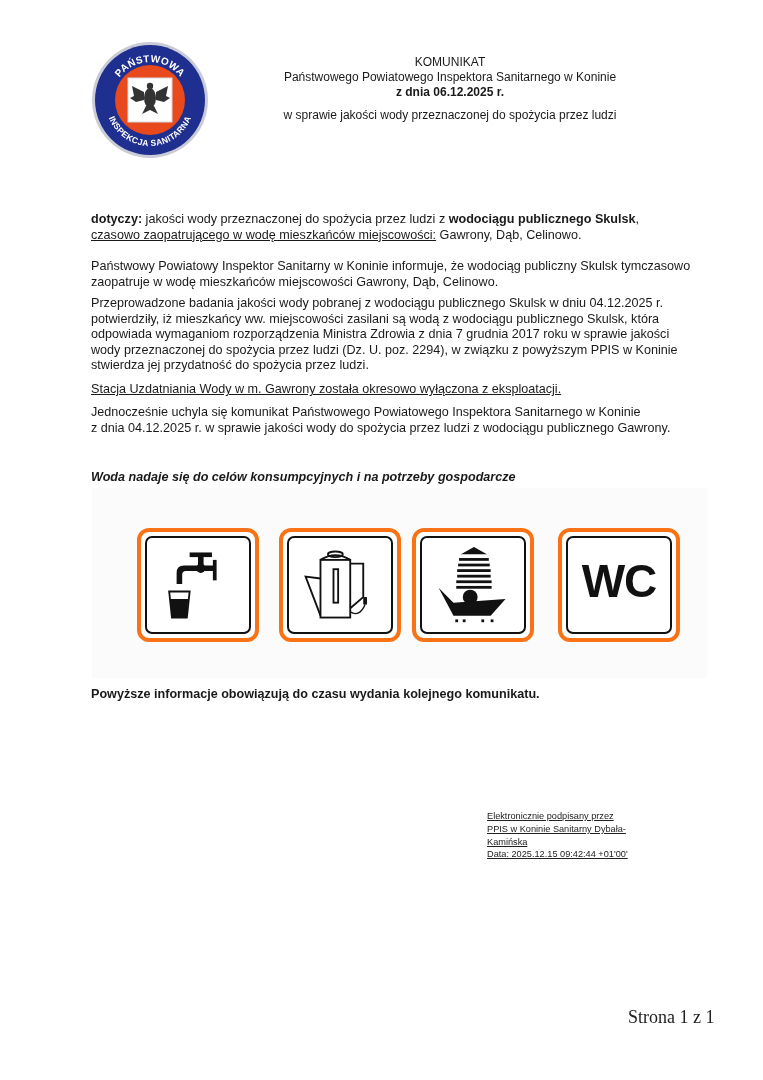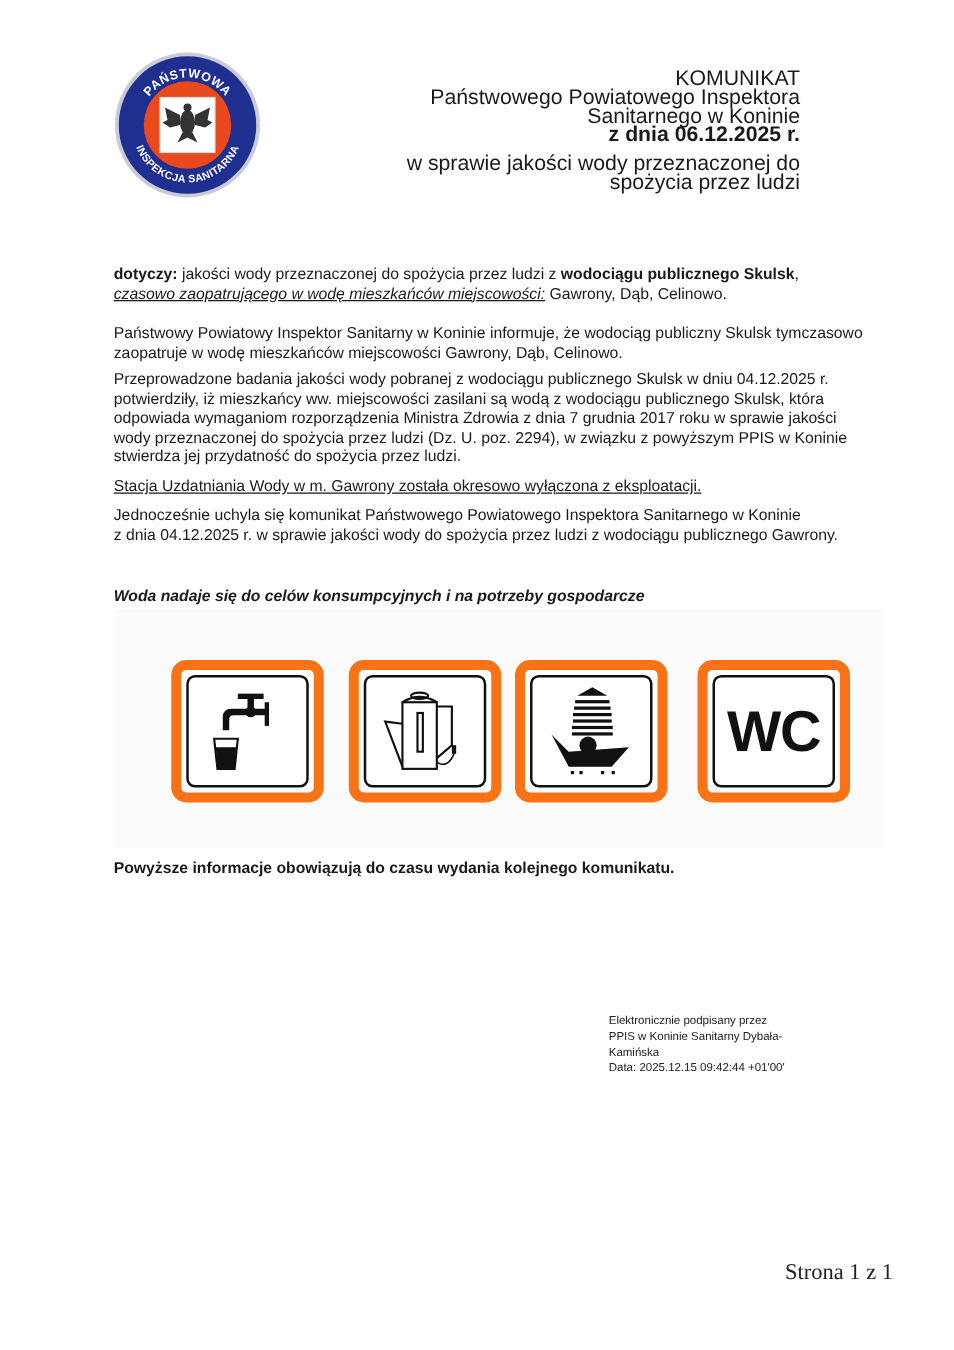--- a/index.html
+++ b/index.html
@@ -1,31 +1,31 @@
 <!DOCTYPE html>
 <html><head>
 <meta charset="utf-8">
 <style>
   html, body { margin: 0; padding: 0; background: #ffffff; }
   body { width: 763px; height: 1080px; position: relative; overflow: hidden;
          font-family: "Liberation Sans", sans-serif; color: #1a1a1a; }
   .abs { position: absolute; }
   .logo { left: 90px; top: 40px; width: 120px; height: 120px; }
-  .header { left: 260px; top: 55px; width: 380px; text-align: right; font-size: 17px; line-height: 15px; }
+  .header { left: 260px; top: 55px; width: 380px; text-align: center; font-size: 12px; line-height: 15px; }
   .header .sub { margin-top: 8px; }
   .body-text { left: 91px; width: 600px; font-size: 12.6px; line-height: 15.6px; }
   .u { text-decoration: underline; }
-  .it { font-style: italic; }
+  .it { }
   .b { font-weight: bold; }
   .icons { left: 92px; top: 488px; width: 615px; height: 190px; background: #fbfbfb; }
-  .pict { position: absolute; top: 40px; width: 122px; height: 114px; border: 8px solid #f97316; border-radius: 12px; box-sizing: border-box; background: #fff; }
+  .pict { position: absolute; top: 40px; width: 122px; height: 114px; border: 4px solid #f97316; border-radius: 12px; box-sizing: border-box; background: #fff; }
   .pict .inner { position: absolute; left: 4px; top: 4px; right: 4px; bottom: 4px; border: 2px solid #111; border-radius: 7px; }
   .pict svg { position: absolute; left: 0; top: 0; width: 100%; height: 100%; }
   .wc { position: absolute; left: 0; right: 0; top: 22px; text-align: center; font-size: 46px; font-weight: bold; letter-spacing: -1px; color: #111; }
-  .sig { left: 487px; top: 810px; width: 200px; font-size: 9.2px; line-height: 12.8px; color: #222; }
+  .sig { left: 487px; top: 810px; width: 200px; font-size: 9.2px; line-height: 12.8px; color: #222; text-decoration: underline; }
   .footer { left: 628px; top: 1007px; font-family: "Liberation Serif", serif; font-size: 18px; color: #222; }
 </style>
 </head>
 <body>
 
 <div class="abs logo">
   <svg viewBox="0 0 120 120" width="120" height="120">
     <defs>
       <path id="arcTop" d="M 22 60 A 38 38 0 0 1 98 60"></path>
       <path id="arcBot" d="M 16 62 A 44 44 0 0 0 104 62"></path>

